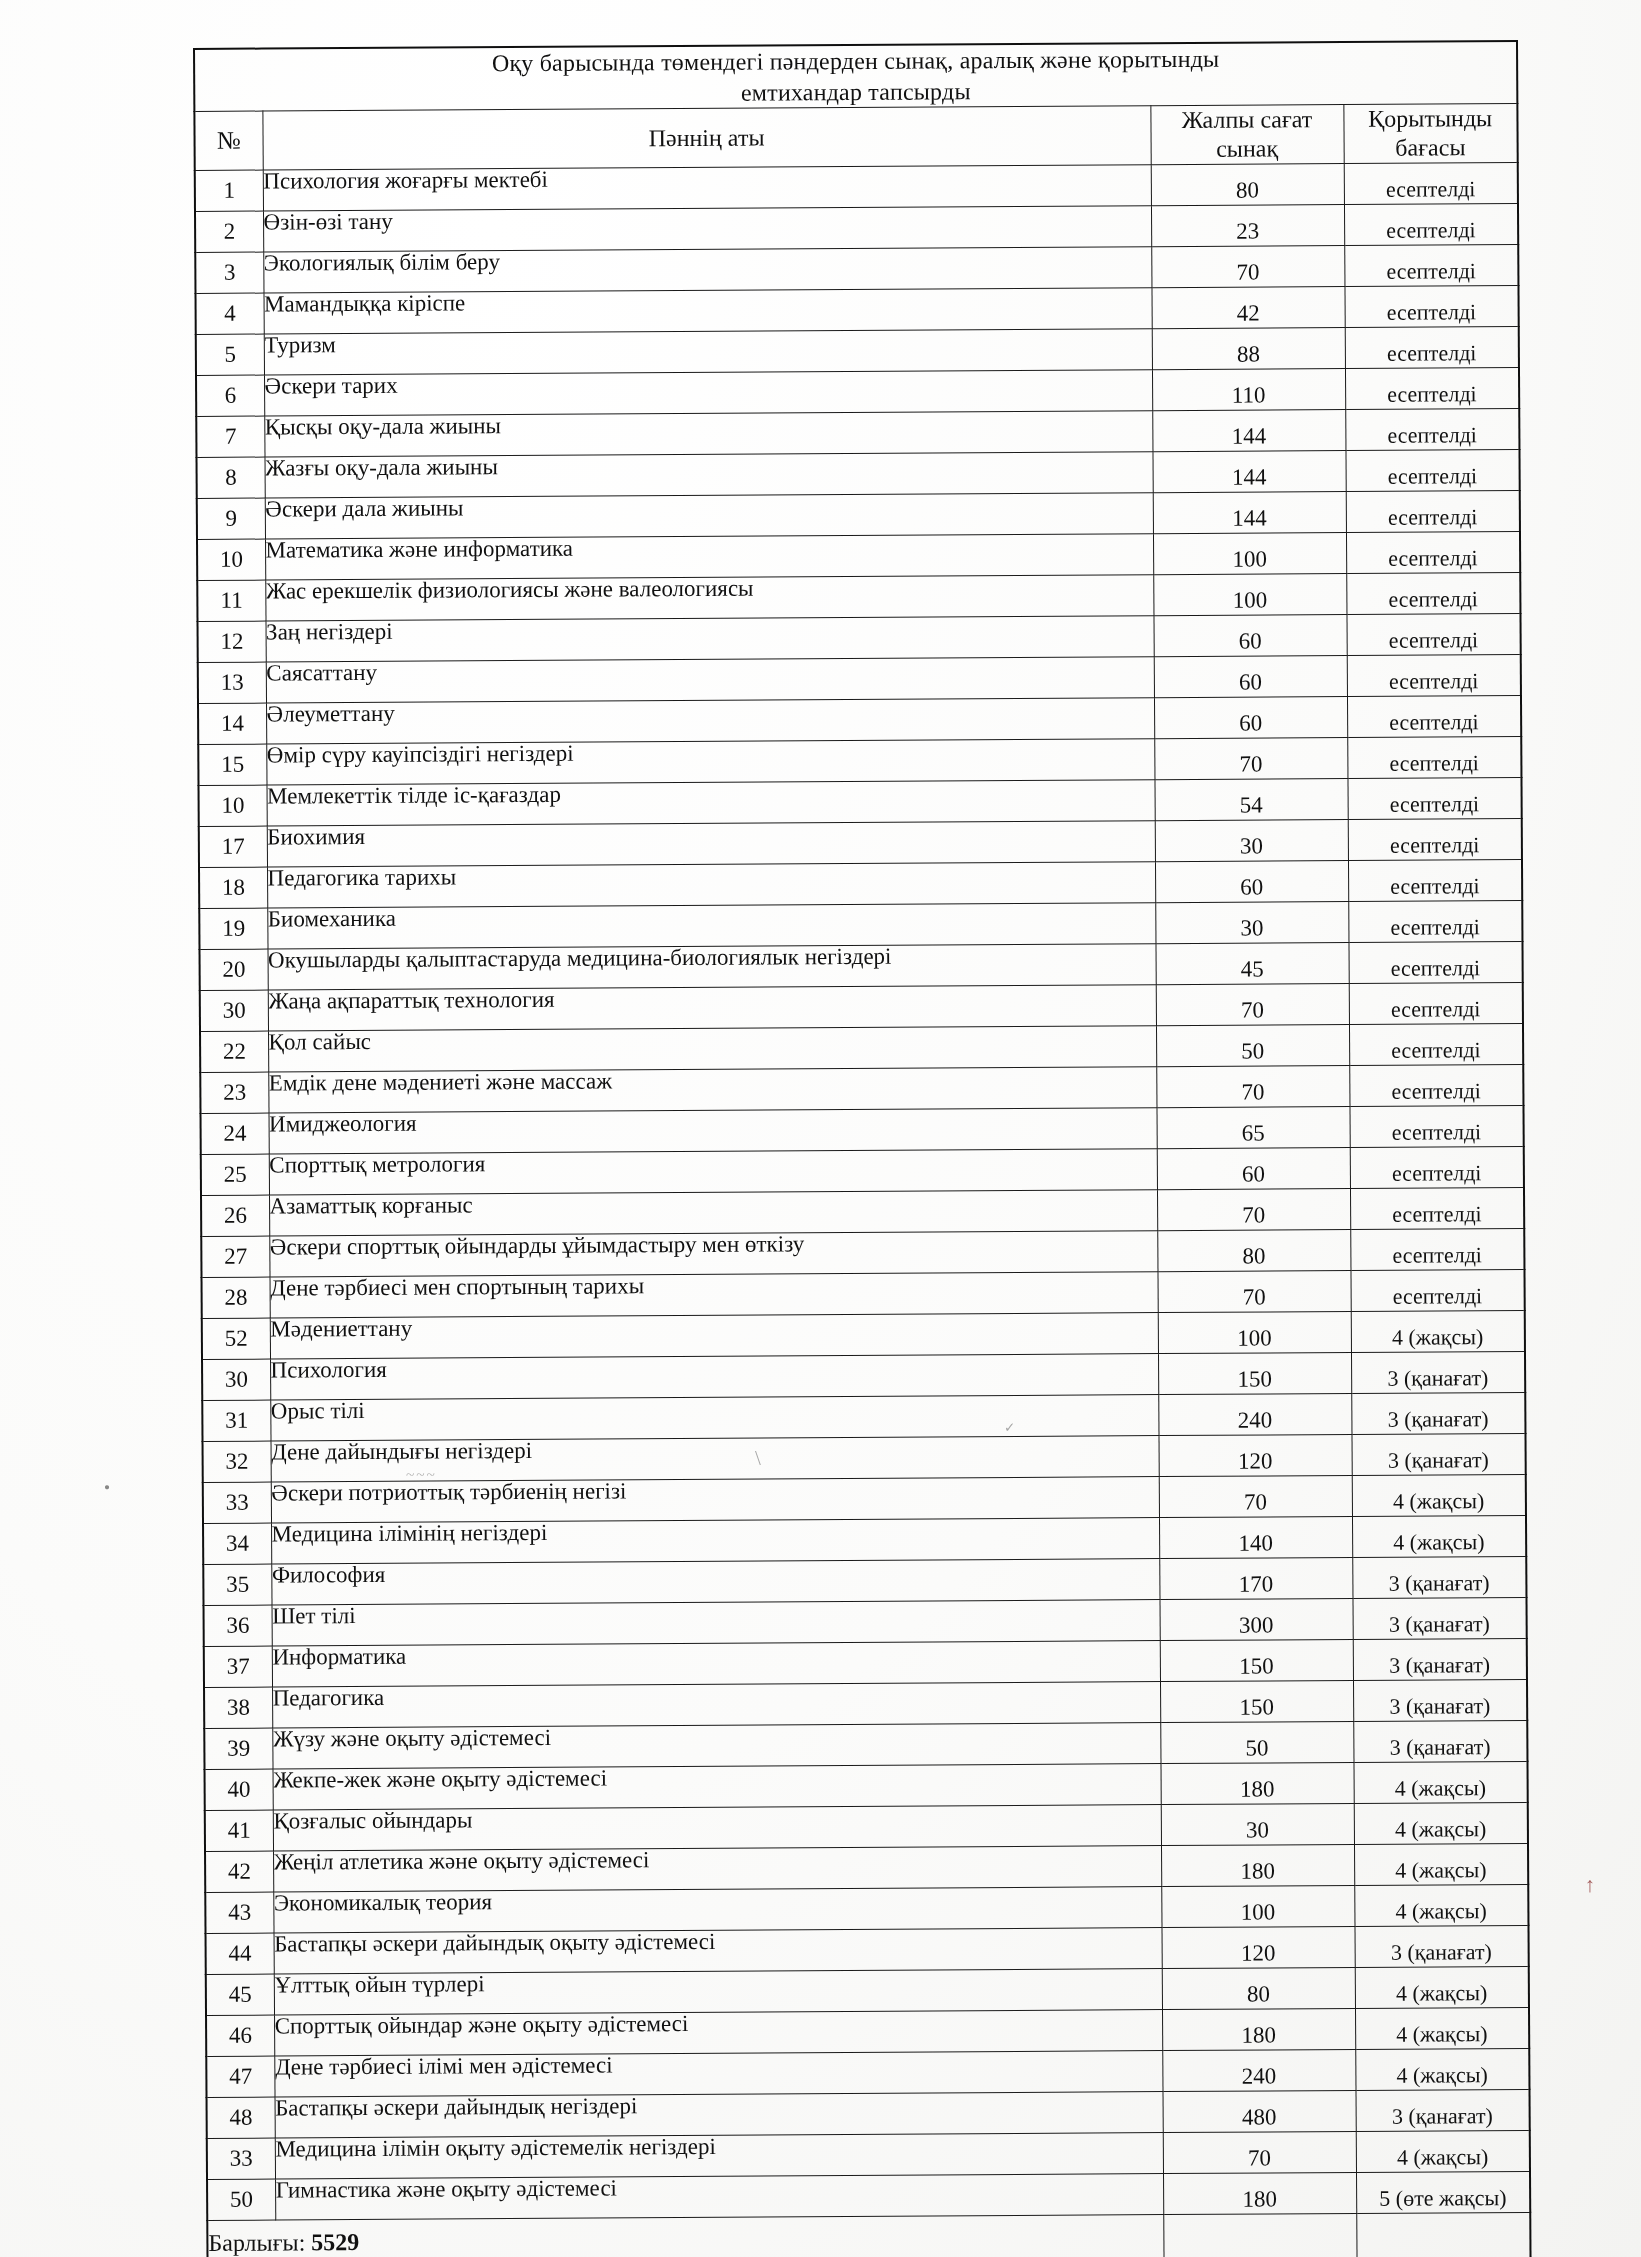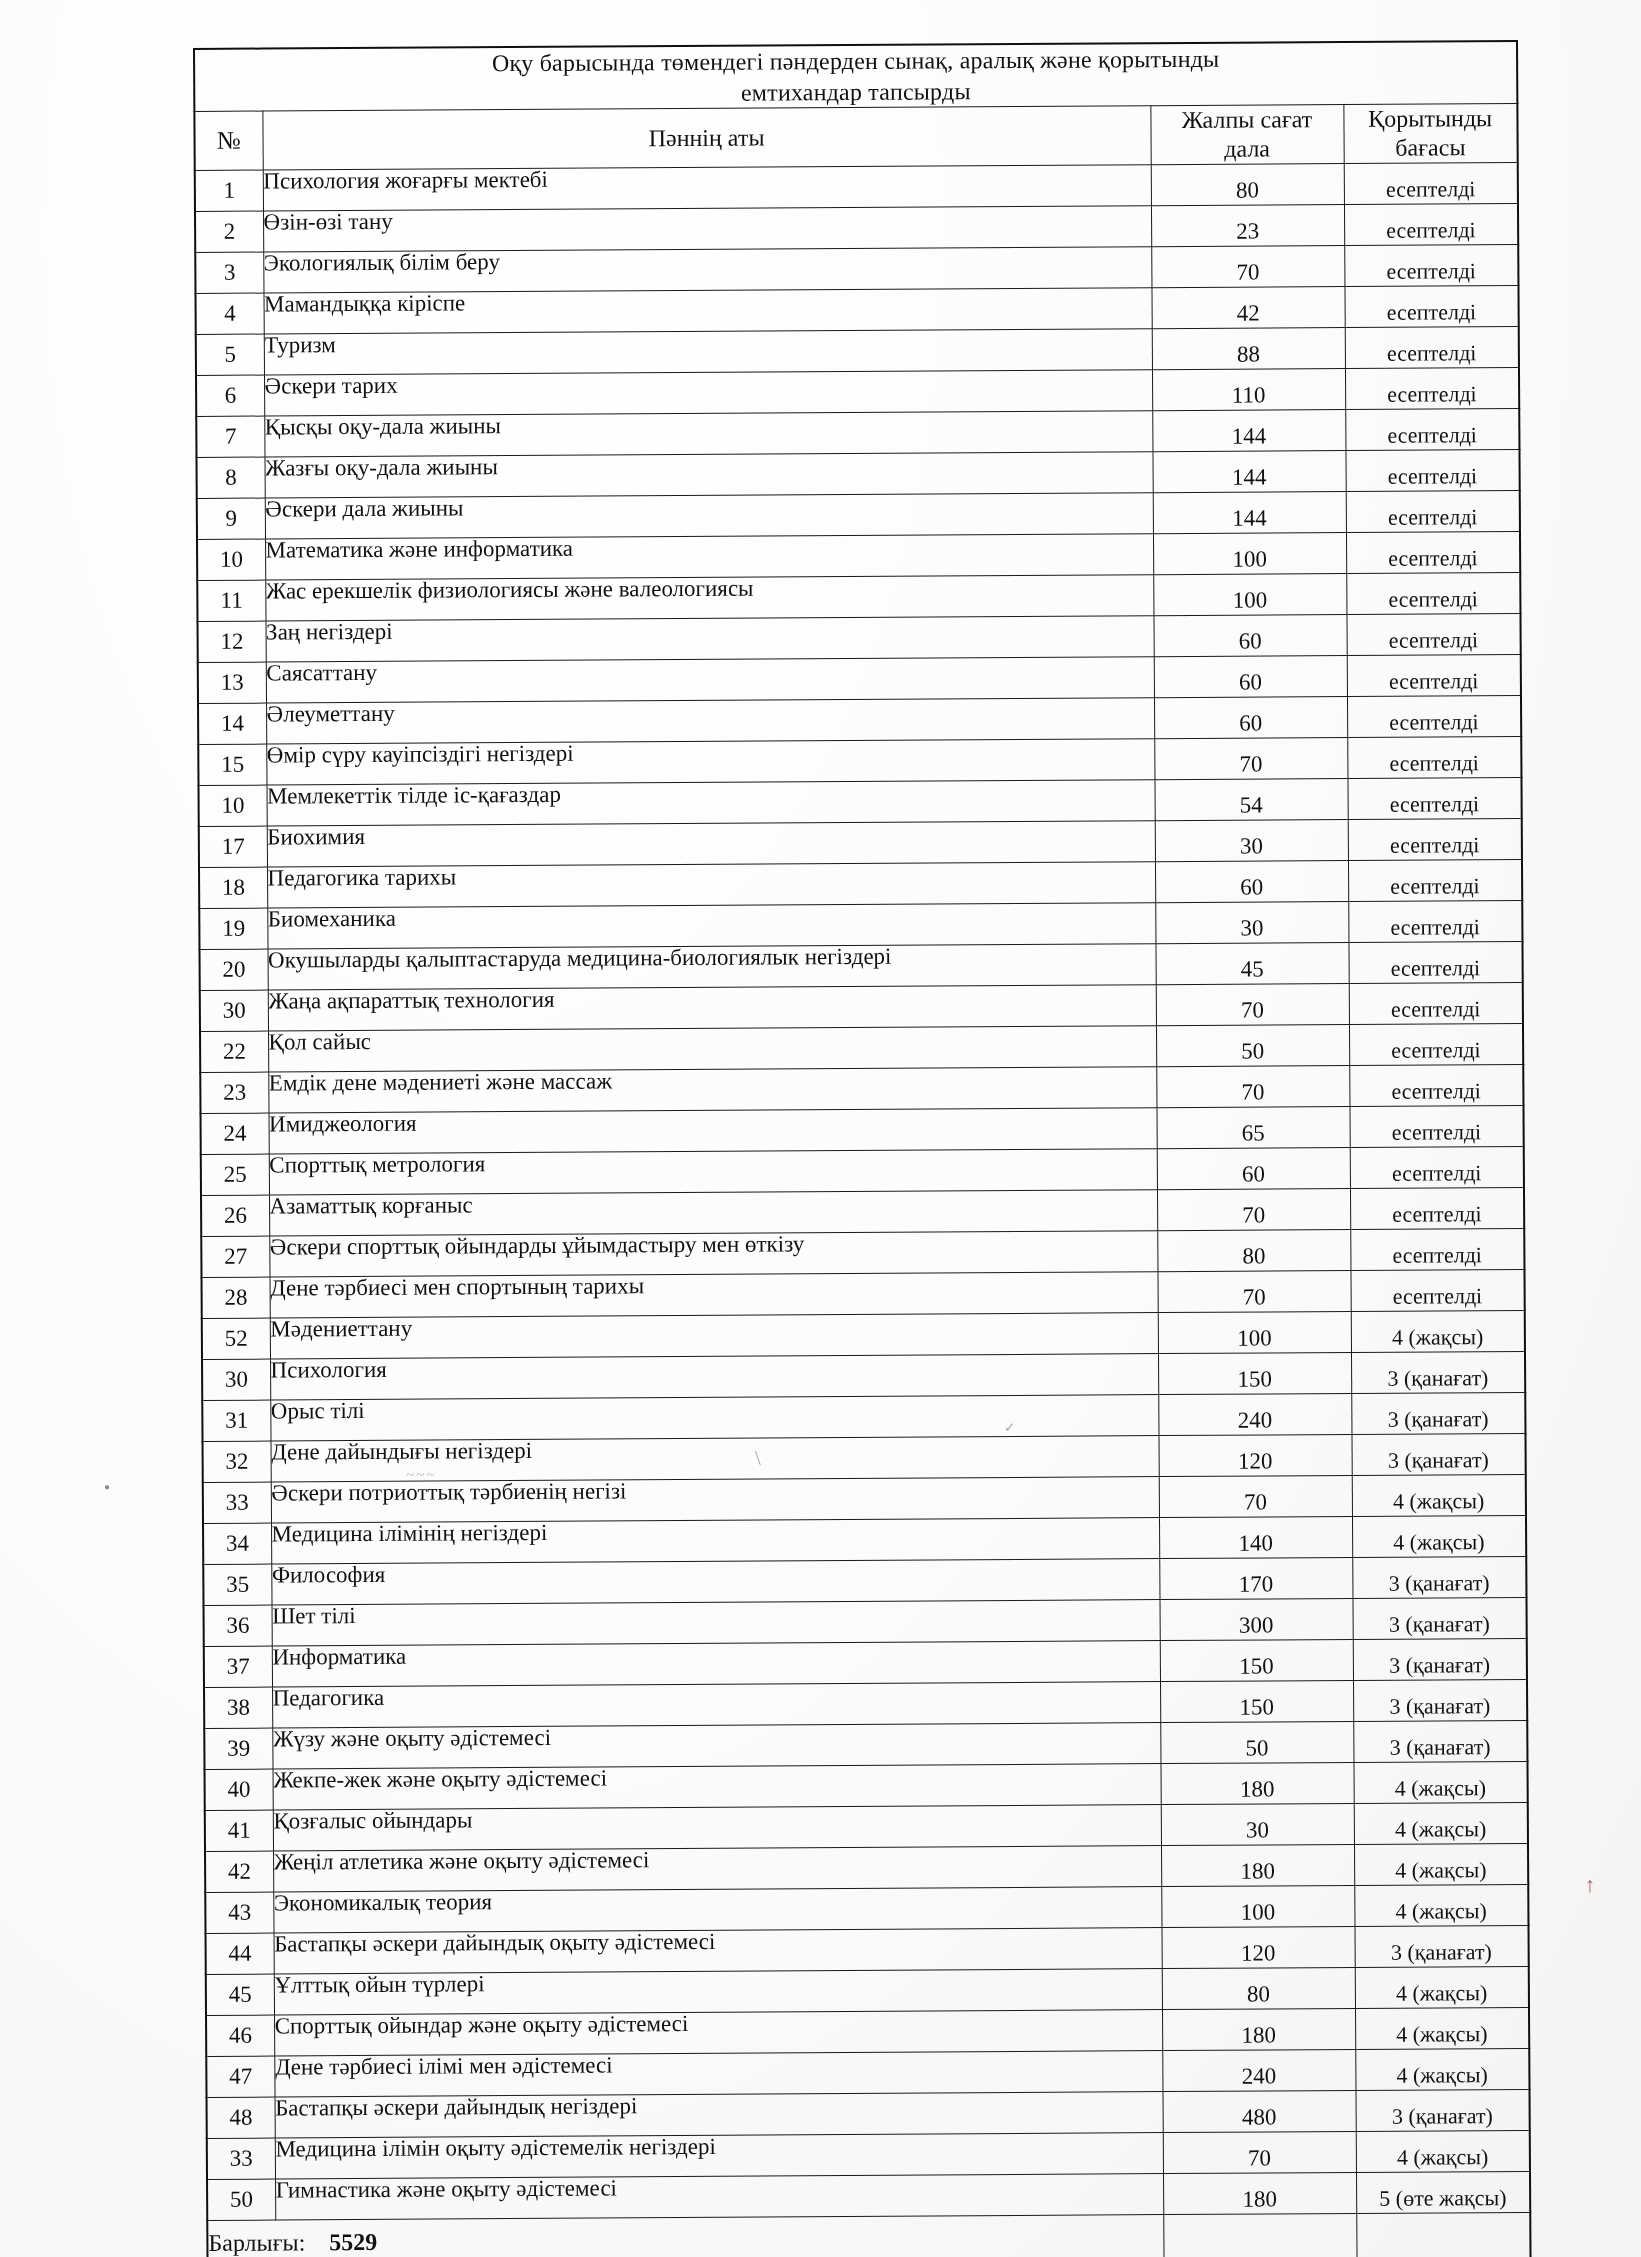--- a/index.html
+++ b/index.html
@@ -111,21 +111,21 @@
 
   .footer-cell {
     font-size: 24px;
     text-align: left;
     padding: 9.7px 5.8px 9.7px 15.4px;
     height: 44px;
   }
   .footer-cell b { font-weight: bold; }
   .footer-blank { height: 44px; }
 
-  .bold { font-weight: bold; margin-left: 18px; }
+  .bold { font-weight: bold; }
 
   
   .mark {
     position: absolute;
     color: #2b2b2b;
     font-size: 17.4px;
     opacity: 0.55;
   }
   .mark.m1 { left: 104px; top: 1477px; transform: rotate(-12deg); }
   .mark.m2 { left: 1004px; top: 1419px; font-size: 13.5px; opacity: .4; }
@@ -153,21 +153,21 @@
           <td class="title-cell" colspan="4">
             <span>Оқу барысында төмендегі пәндерден сынақ, аралық және қорытынды</span><br>
             <span>емтихандар тапсырды</span>
           </td>
         </tr>
         <tr>
           <td class="hdr num">№</td>
           <td class="hdr">Пәннің аты</td>
           <td class="hdr">
             <span>Жалпы сағат</span><br>
-            <span>дала</span>
+            <span>сынақ</span>
           </td>
           <td class="hdr">
             <span>Қорытынды</span><br>
             <span>бағасы</span>
           </td>
         </tr>
 
       <tr>
             <td class="num">1</td>
             <td class="name">

